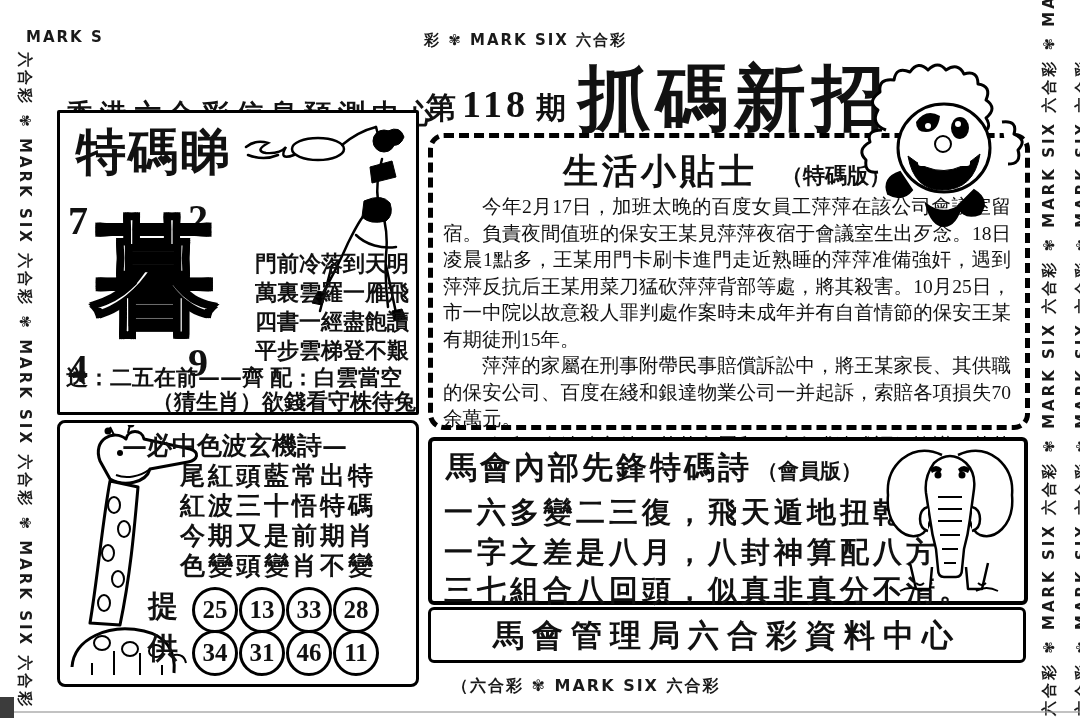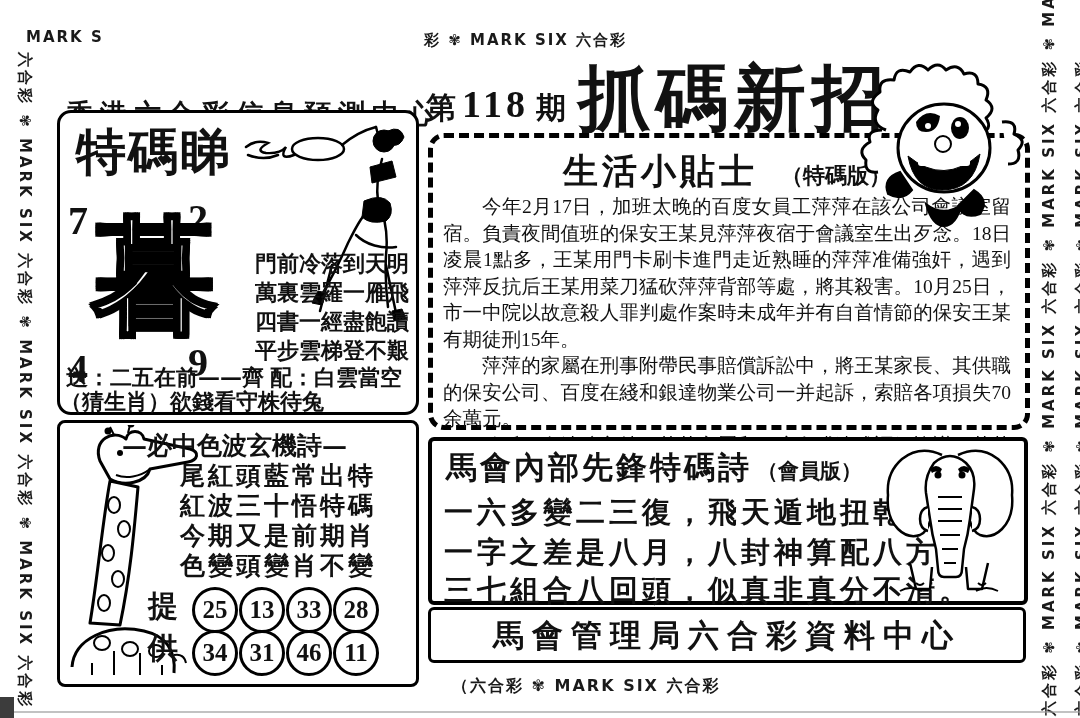--- a/index.html
+++ b/index.html
@@ -2,21 +2,21 @@
 <html><head>
 <meta charset="utf-8">
 <style>
   html,body{margin:0;padding:0;background:#fff;}
   .page{position:relative;width:1080px;height:718px;background:#fff;color:#111;
         font-family:"DejaVu Sans","Liberation Sans",sans-serif;overflow:hidden;}
   .abs{position:absolute;}
   .strip-text{font-weight:bold;font-size:15px;letter-spacing:3px;white-space:nowrap;color:#1a1a1a;}
   .edge-frag{font-weight:bold;font-size:15px;letter-spacing:2px;white-space:nowrap;color:#1a1a1a;}
   .box{position:absolute;border:3.5px solid #000;background:#fff;}
-  .r14{border-radius:14px}.r8{border-radius:8px}.r6{border-radius:6px}
+  .r14{border-radius:2px}.r8{border-radius:8px}.r6{border-radius:6px}
   .box-dashed{position:absolute;border:5px dashed #000;border-radius:16px;background:#fff;}
   .lc-header{font-size:27px;font-weight:bold;letter-spacing:7px;white-space:nowrap;
              font-family:"DejaVu Serif","Liberation Serif",serif;margin-top:38px;}
   .tema-title{font-size:50px;font-weight:bold;font-family:"DejaVu Serif",serif;letter-spacing:2px;}
   .corner-num{font-family:"Liberation Serif",serif;font-weight:bold;font-size:40px;line-height:1;}
   .big-char{font-family:"DejaVu Serif","Liberation Serif",serif;font-weight:bold;font-size:126px;line-height:1;
             color:#fff;-webkit-text-stroke:3px #000;
             text-shadow:-2px -2px 0 #000,2px -2px 0 #000,-2px 2px 0 #000,2px 2px 0 #000,
                         0 -2px 0 #000,0 2px 0 #000,-2px 0 0 #000,2px 0 0 #000;}
   .poem-l{font-size:22px;font-weight:bold;line-height:29px;white-space:nowrap;
@@ -99,21 +99,21 @@
 
     <div class="abs" style="left:195px;top:136px;">
       <div class="poem-l">門前冷落到天明</div>
       <div class="poem-l">萬裏雲羅一雁飛</div>
       <div class="poem-l">四書一經盡飽讀</div>
       <div class="poem-l">平步雲梯登不艱</div>
     </div>
 
     <div class="abs send-line" style="left:6px;top:250px;">送：二五在前——齊</div>
     <div class="abs send-line" style="left:210px;top:250px;">配：白雲當空</div>
-    <div class="abs hint-line" style="left:0;top:274px;width:356px;text-align:left;">（猜生肖）欲錢看守株待兔</div>
+    <div class="abs hint-line" style="left:0;top:274px;width:356px;text-align:right;">（猜生肖）欲錢看守株待兔</div>
   </div>
 
   <div class="box r8" style="left:57px;top:420px;width:356px;height:261px;">
 
     <svg class="abs" style="left:2px;top:2px;" width="150" height="252" viewBox="0 0 150 252">
       <g fill="#fff" stroke="#000" stroke-width="3" stroke-linejoin="round">
         <path d="M38,36 C30,14 52,4 64,14 C66,4 80,4 82,14 L128,24 C138,27 136,35 126,37 L88,44 C84,58 62,62 48,54 Z"></path>
         <path d="M48,56 C40,100 36,150 28,198 L58,200 C68,152 72,108 76,62 Z"></path>
         <path d="M10,242 C12,214 46,198 82,206 C104,211 114,226 112,248"></path>
       </g>

